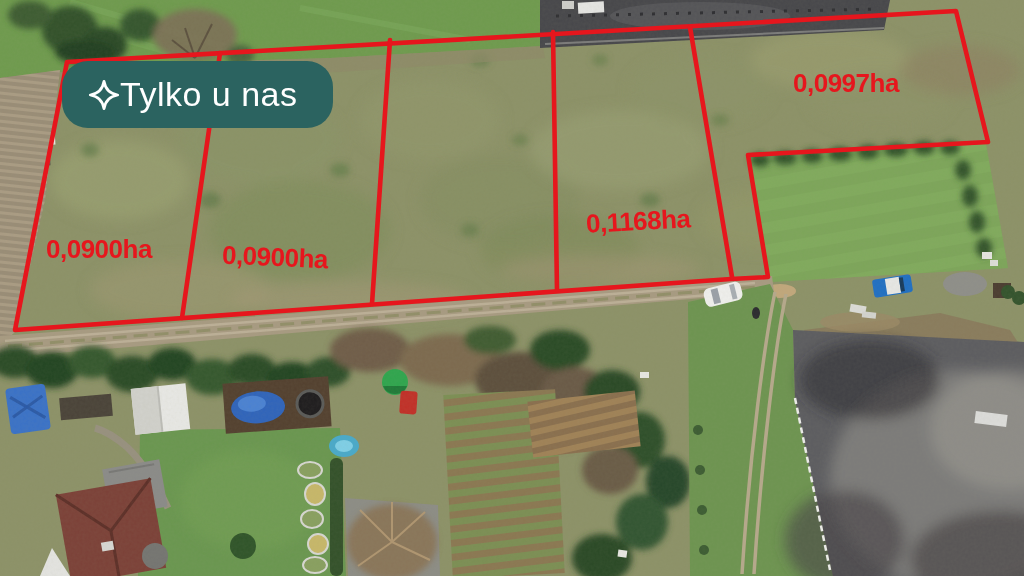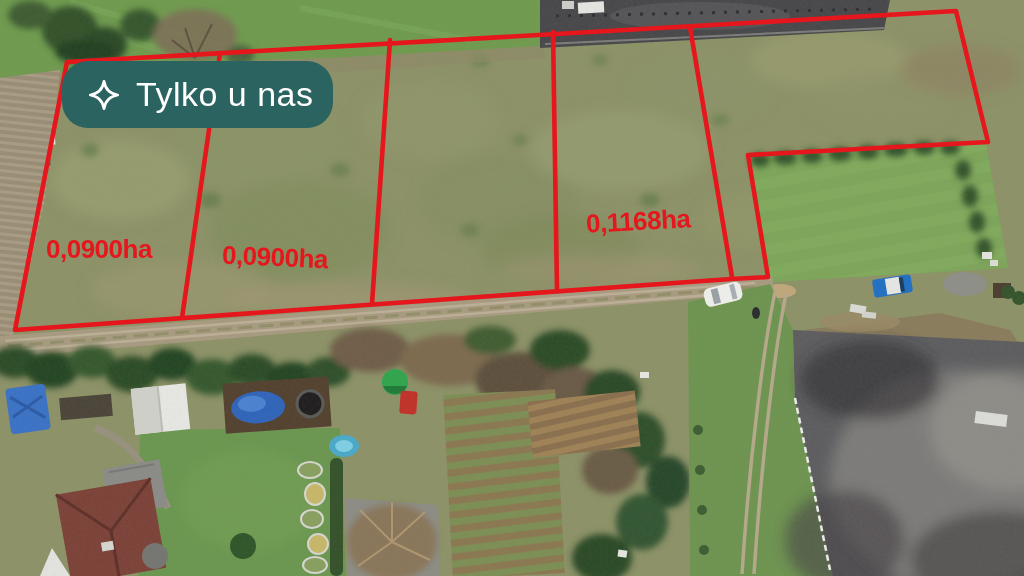--- a/index.html
+++ b/index.html
@@ -1,21 +1,21 @@
 <!DOCTYPE html>
 <html><head>
 <meta charset="utf-8">
 <style>
   html,body{margin:0;padding:0;background:#222;}
   .scene{position:relative;width:1024px;height:576px;overflow:hidden;
          font-family:"Liberation Sans",sans-serif;background:#8d9268;}
   svg.photo{position:absolute;left:0;top:0;}
   .badge{position:absolute;left:62px;top:61px;width:271px;height:67px;
          background:#2b6360;border-radius:26px;display:flex;align-items:center;
-         gap:16px;padding-left:26px;box-sizing:border-box;color:#ffffff;
+         padding-left:26px;box-sizing:border-box;color:#ffffff;
          font-size:34px;letter-spacing:.5px;}
   .badge .b-icon{display:flex;align-items:center;}
   .area-label{position:absolute;color:#e6161d;font-weight:bold;font-size:26px;
               letter-spacing:-.5px;white-space:nowrap;}
   .watermark{position:absolute;left:421px;top:267px;color:#ffffff;font-weight:bold;
              font-size:43px;letter-spacing:0px;text-shadow:0 1px 3px rgba(0,0,0,.18);}
   .wm-sparkle{position:absolute;right:-26px;top:-12px;}
   .wm-dot{position:absolute;right:-14px;top:26px;width:5px;height:5px;border-radius:50%;background:#fff;}
 </style>
 </head>
@@ -301,15 +301,16 @@
     <svg width="32" height="32" viewBox="-2 -2 28 28">
       <path d="M12 0 C13.2 7.2 16.8 10.8 24 12 C16.8 13.2 13.2 16.8 12 24 C10.8 16.8 7.2 13.2 0 12 C7.2 10.8 10.8 7.2 12 0 Z" fill="none" stroke="#ffffff" stroke-width="2.4" stroke-linejoin="round"></path>
     </svg>
   </span>
   <span>Tylko u nas</span>
 </div>
 
 <div class="area-label" style="left:46px;top:234px">0,0900ha</div>
 <div class="area-label" style="left:222px;top:242px;transform:rotate(2.5deg)">0,0900ha</div>
 <div class="area-label" style="left:586px;top:206px;transform:rotate(-3deg)">0,1168ha</div>
+<div class="area-label" style="left:793px;top:68px">0,0997ha</div>
 
 
 </div>
 
 </body></html>

